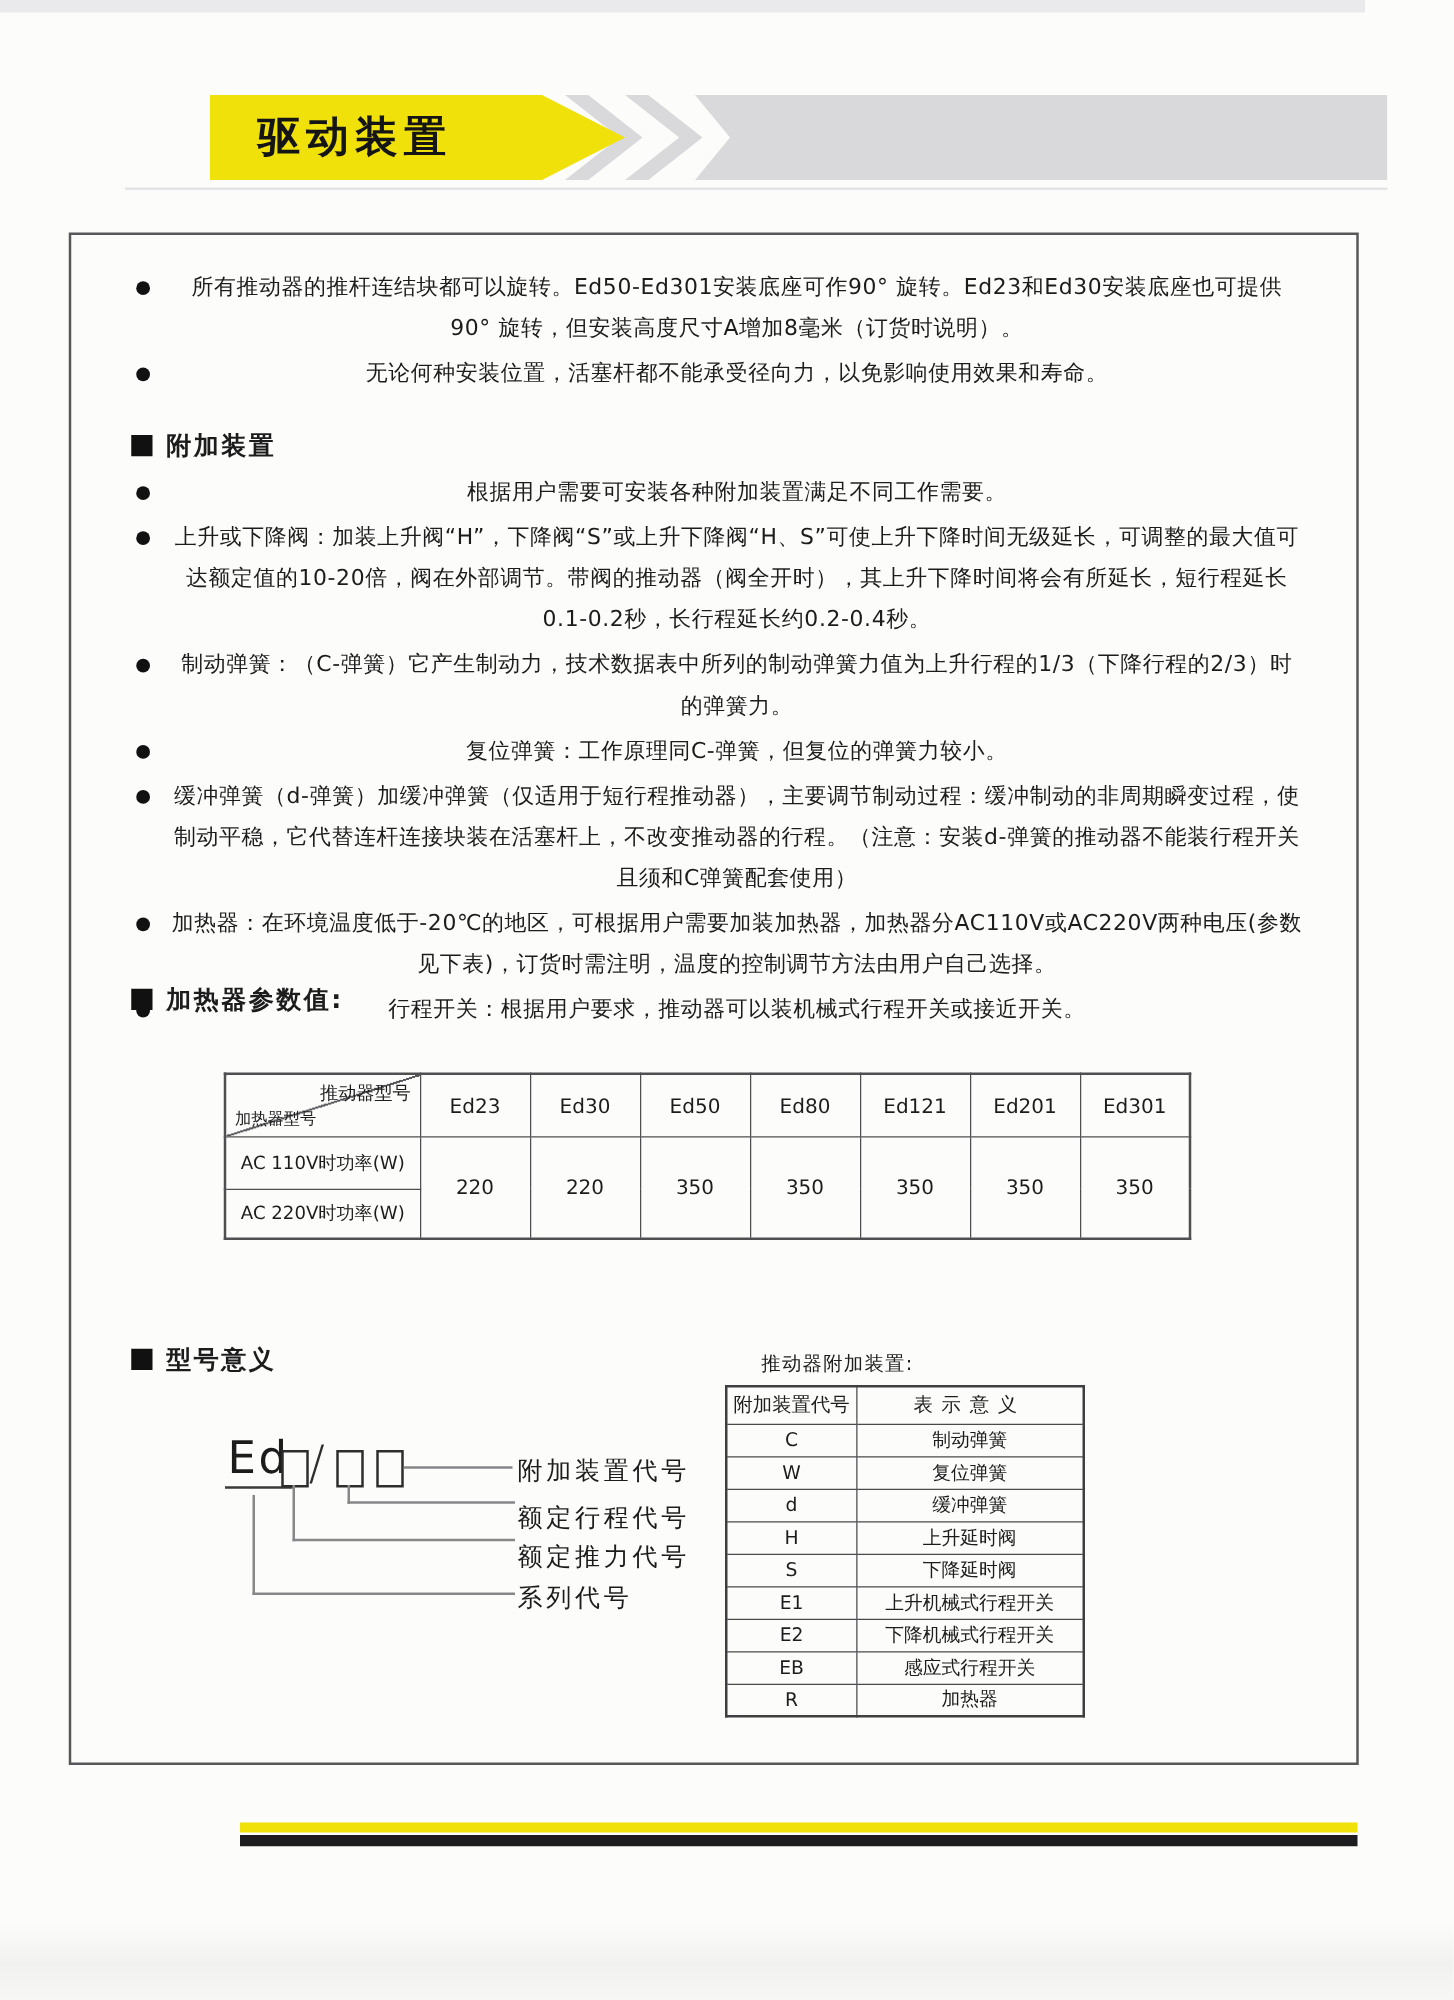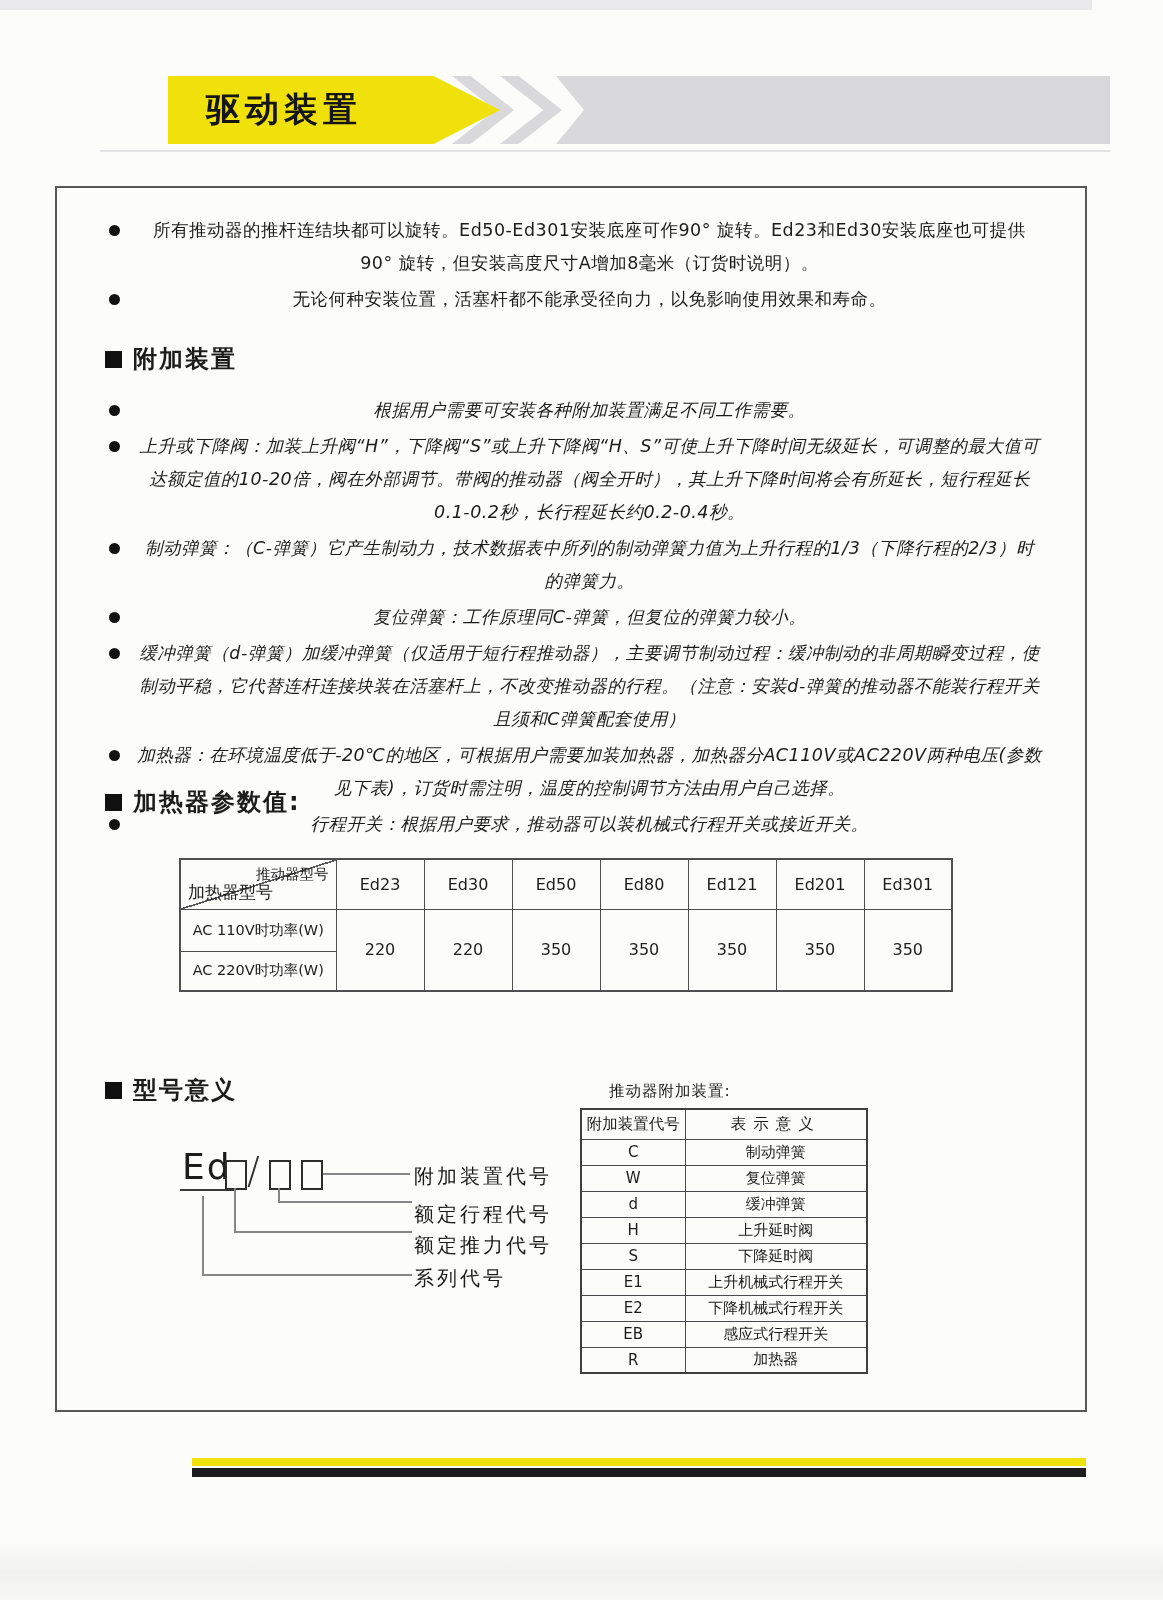--- a/index.html
+++ b/index.html
@@ -35,46 +35,46 @@
 
   
   .content-box{
     position:absolute;left:55px;top:186px;width:1028px;height:1222px;
     border:2px solid #58585a;background:transparent;
   }
   .blist{position:absolute;list-style:none;margin:0;padding:0;width:935px;}
   .blist li{position:relative;padding-left:30px;font-size:17.5px;line-height:33px;margin-bottom:3px;letter-spacing:0.5px;text-align:center;}
   .blist .dot{position:absolute;left:2px;top:11px;width:11px;height:11px;border-radius:50%;background:#111;}
   .intro-list{left:50px;top:26px;}
-  .attach-list{left:50px;top:206px;font-style:italic;}
+  .attach-list{left:50px;top:190px;}
 
   .sec-head{position:absolute;display:flex;align-items:center;gap:11px;}
   .sec-head .sq{width:17px;height:17px;background:#111;flex:0 0 auto;}
-  .sec-head .st{font-size:24px;font-weight:bold;letter-spacing:2px;}
+  .sec-head .st{font-size:20px;font-weight:bold;letter-spacing:2px;}
   .sec-attach{left:48px;top:155px;}
   .sec-heater{left:48px;top:598px;}
   .sec-model{left:48px;top:886px;}
 
   
   .heater-table{
     position:absolute;left:122px;top:670px;border-collapse:collapse;
     border:2px solid #4f4f52;table-layout:fixed;
   }
   .heater-table td{border:1px solid #4f4f52;text-align:center;font-size:16px;padding:0;}
   .heater-table .c0{width:156px;}
   .heater-table .cn{width:88px;}
   .heater-table tr.hdr{height:50px;}
   .heater-table tr.r1{height:42px;}
   .heater-table tr.r2{height:40px;}
   .heater-table td.diag{
     position:relative;
     background:linear-gradient(to bottom right,transparent calc(50% - 0.8px),#55555a calc(50% - 0.8px),#55555a calc(50% + 0.8px),transparent calc(50% + 0.8px));
   }
   .heater-table td.diag .dt{position:absolute;top:5px;right:7px;font-size:14.5px;}
-  .heater-table td.diag .db{position:absolute;bottom:5px;left:7px;font-size:17px;}
+  .heater-table td.diag .db{position:absolute;bottom:5px;left:7px;font-size:13px;}
   .heater-table td.rl{font-size:14.5px;}
 
   
   .ed-prefix{position:absolute;left:123px;top:958px;font-size:36px;font-weight:500;letter-spacing:2px;border-bottom:2px solid #3a3a3a;padding:0 2px 2px 2px;}
   .mbox{position:absolute;width:18px;height:26px;border:2px solid #2e2e2e;top:972px;background:transparent;}
   .mbox.b1{left:168px;}
   .mbox.b2{left:212px;}
   .mbox.b3{left:244px;}
   .mslash{position:absolute;left:190px;top:960px;font-size:38px;font-weight:300;color:#2e2e2e;}
   .mline{position:absolute;border-color:#87878a;border-style:solid;border-width:0;}

